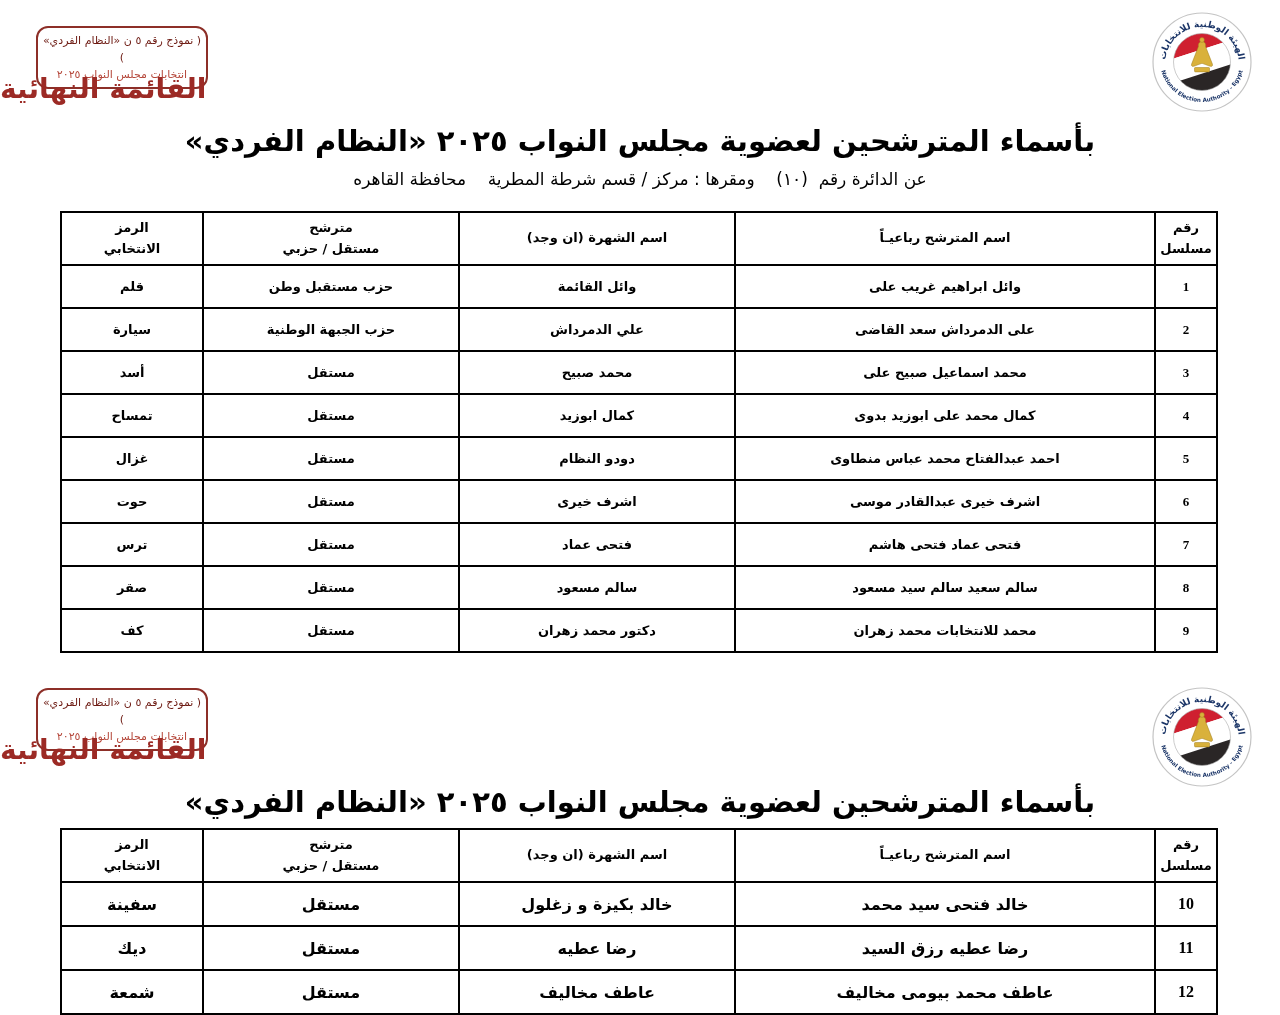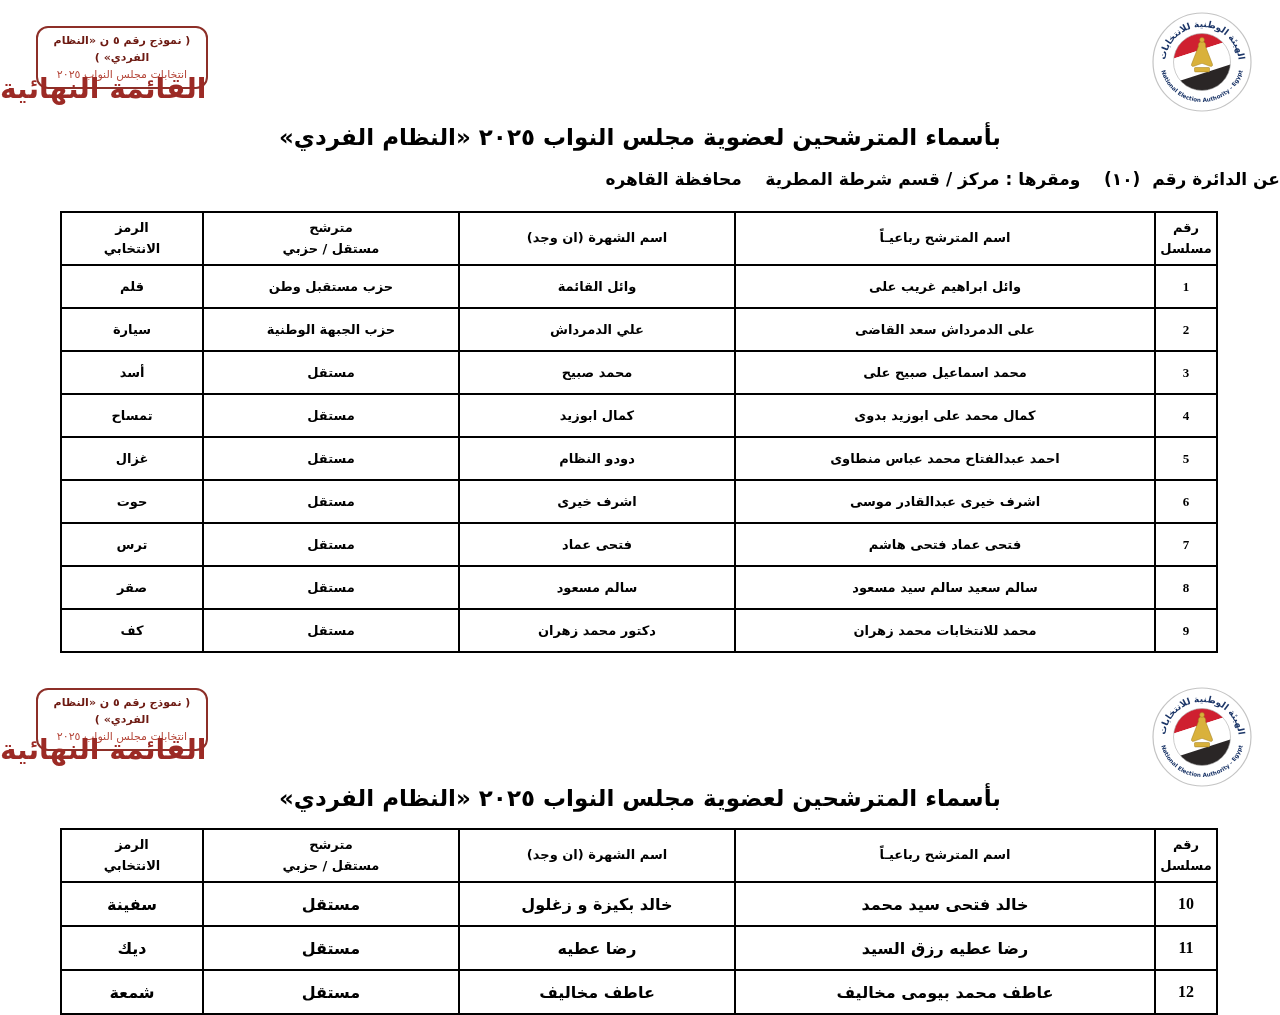--- a/index.html
+++ b/index.html
@@ -12,44 +12,44 @@
   .hdr1{height:211px;}
   .hdr2{height:175px;}
 
   .badge{
     position:absolute;left:36px;width:172px;
     border:2px solid #8d2f28;border-radius:12px;
     padding:4px 4px;text-align:center;line-height:1.55;box-sizing:border-box;
   }
   .hdr1 .badge{top:26px;}
   .hdr2 .badge{top:35px;}
-  .badge-l1{font-size:11px;font-weight:bold;color:#6d1a12;}
+  .badge-l1{font-size:11px;font-weight:normal;color:#6d1a12;}
   .badge-l2{font-size:11px;font-weight:normal;color:#b5473a;}
 
   .logo-wrap{position:absolute;right:28px;width:100px;height:100px;}
   .hdr1 .logo-wrap{top:12px;}
   .hdr2 .logo-wrap{top:34px;}
 
   .title{
     position:absolute;left:0;right:0;text-align:left;
     color:#9c2a25;font-size:28px;font-weight:bold;
   }
   .hdr1 .title{top:72px;}
   .hdr2 .title{top:80px;}
 
   .subtitle{
     position:absolute;left:0;right:0;text-align:center;
-    color:#000;font-size:23px;font-weight:bold;
+    color:#000;font-size:29px;font-weight:bold;
   }
   .hdr1 .subtitle{top:124px;}
   .hdr2 .subtitle{top:132px;}
 
   .district{
-    position:absolute;left:0;right:0;top:169px;text-align:right;
-    font-size:17px;font-weight:bold;white-space:pre;
+    position:absolute;left:0;right:0;top:169px;text-align:center;
+    font-size:17px;font-weight:normal;white-space:pre;
   }
 
   table.cand{
     border-collapse:collapse;table-layout:fixed;
     width:1156px;margin:0 62px;background:#fff;
   }
   table.cand th,table.cand td{
     border:2px solid #000;text-align:center;vertical-align:middle;
     font-weight:bold;padding:0 4px;overflow:hidden;
   }

